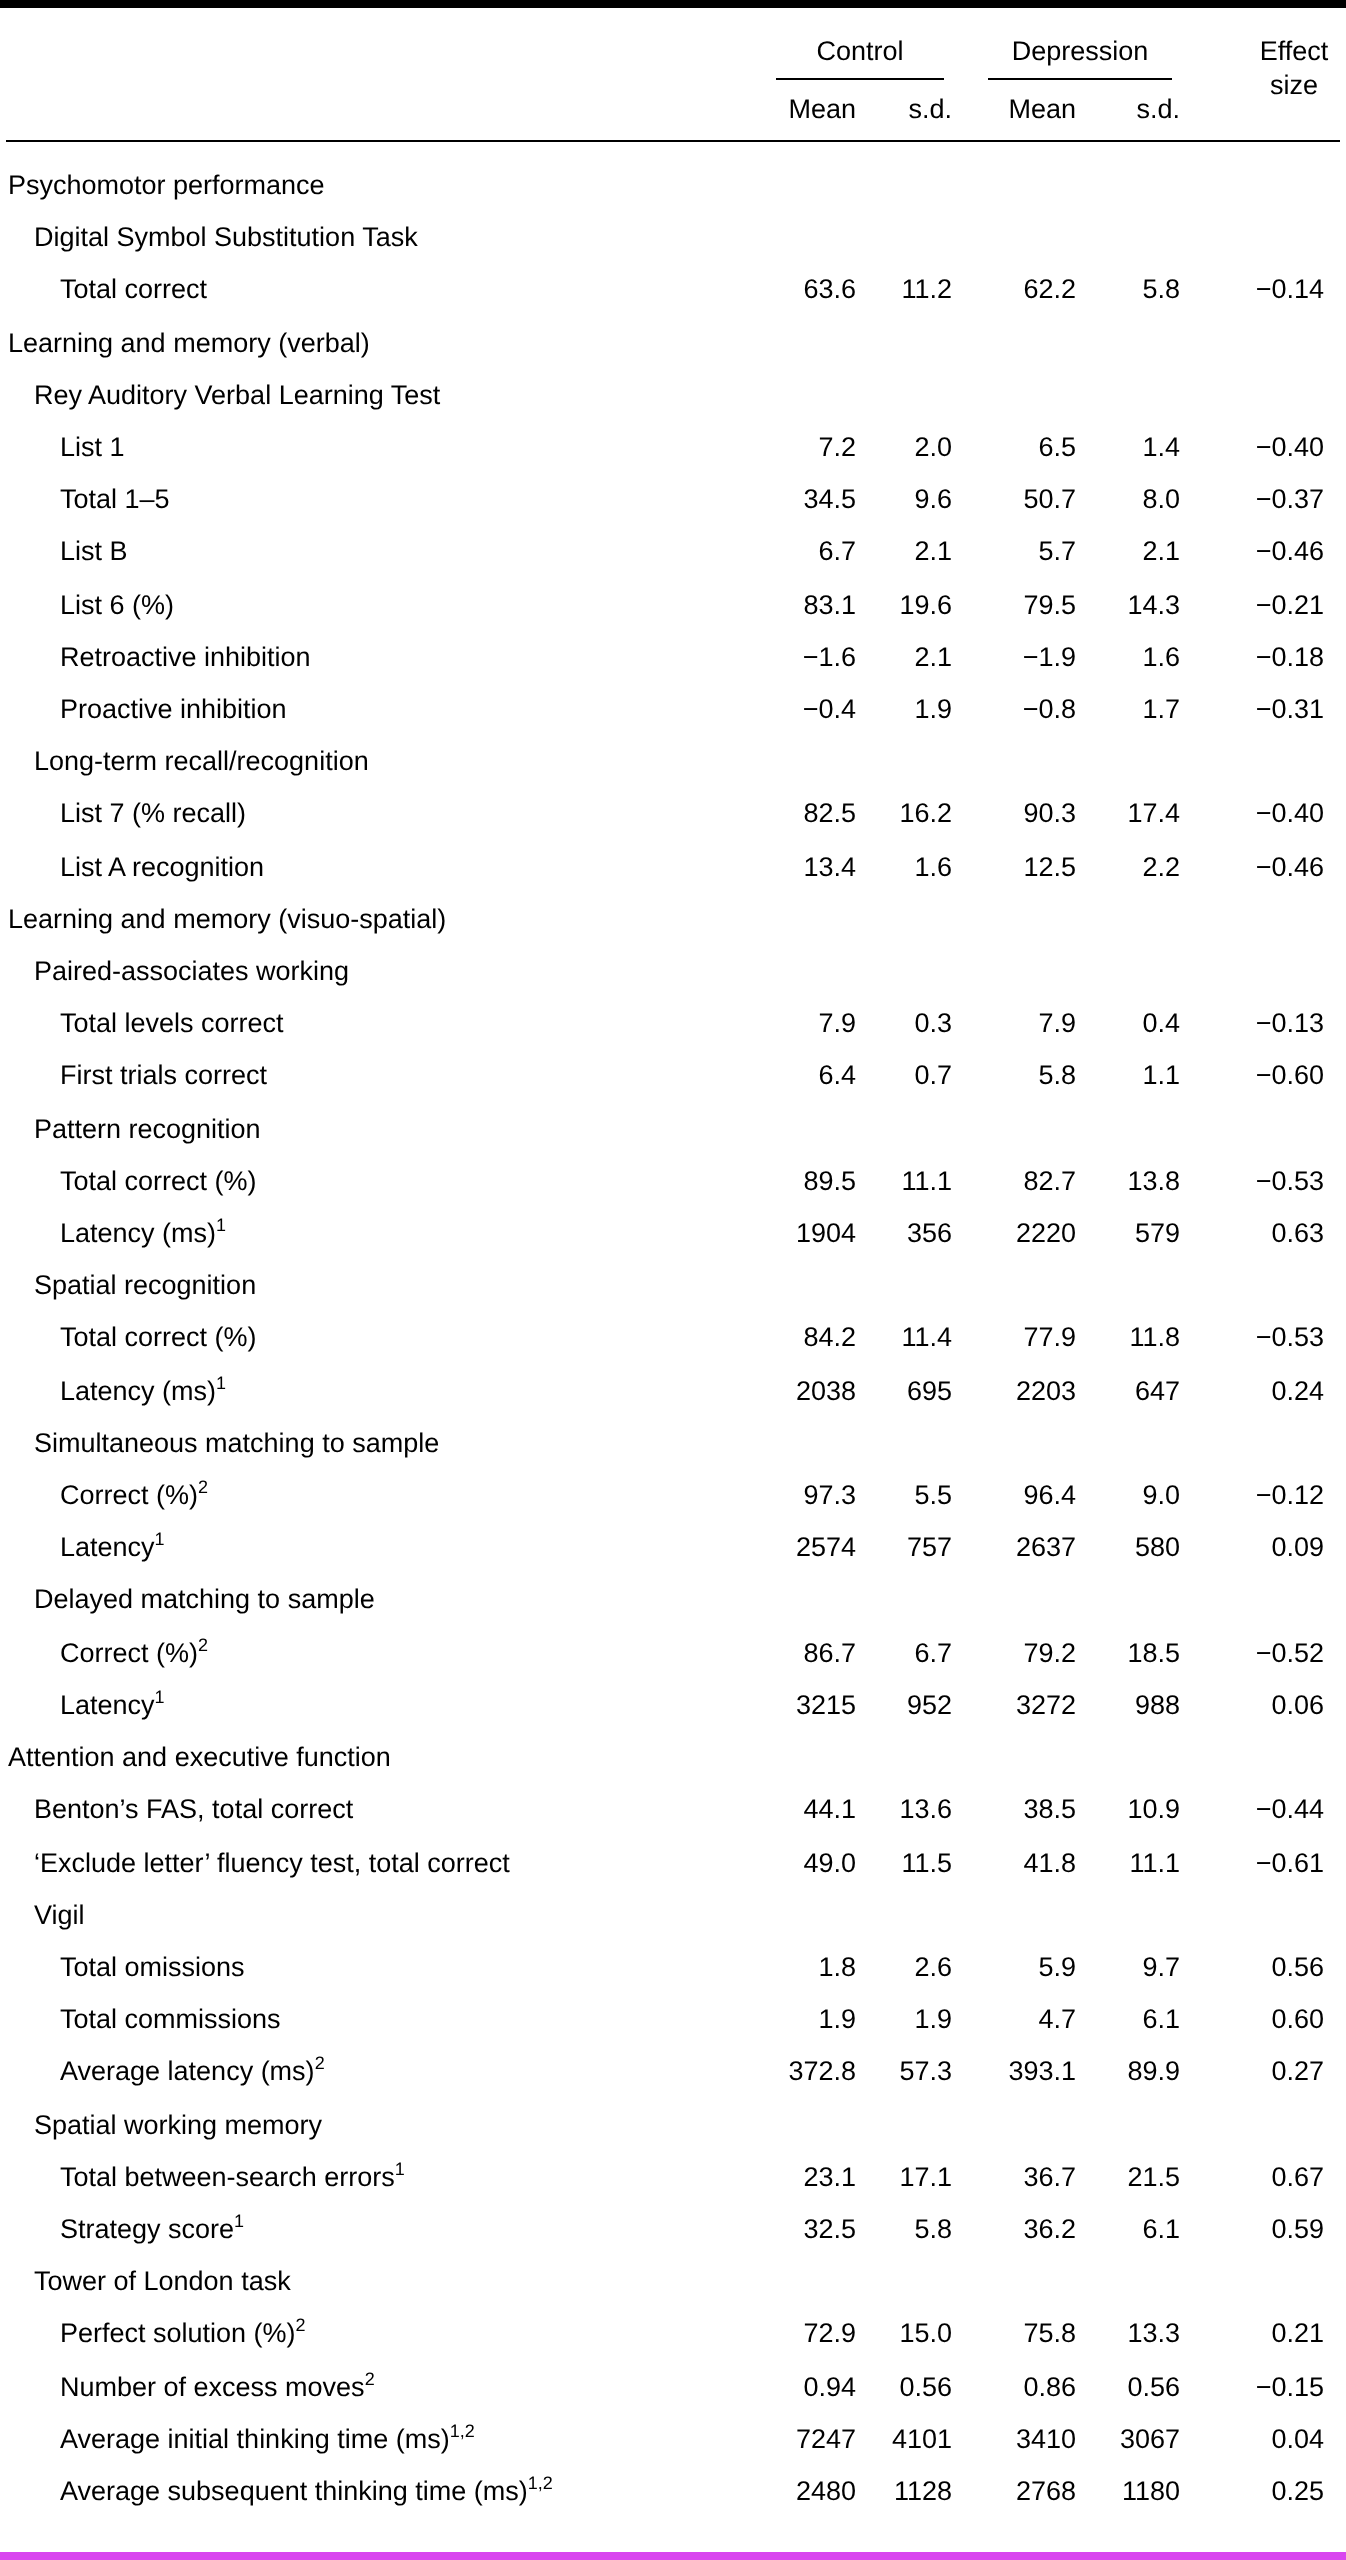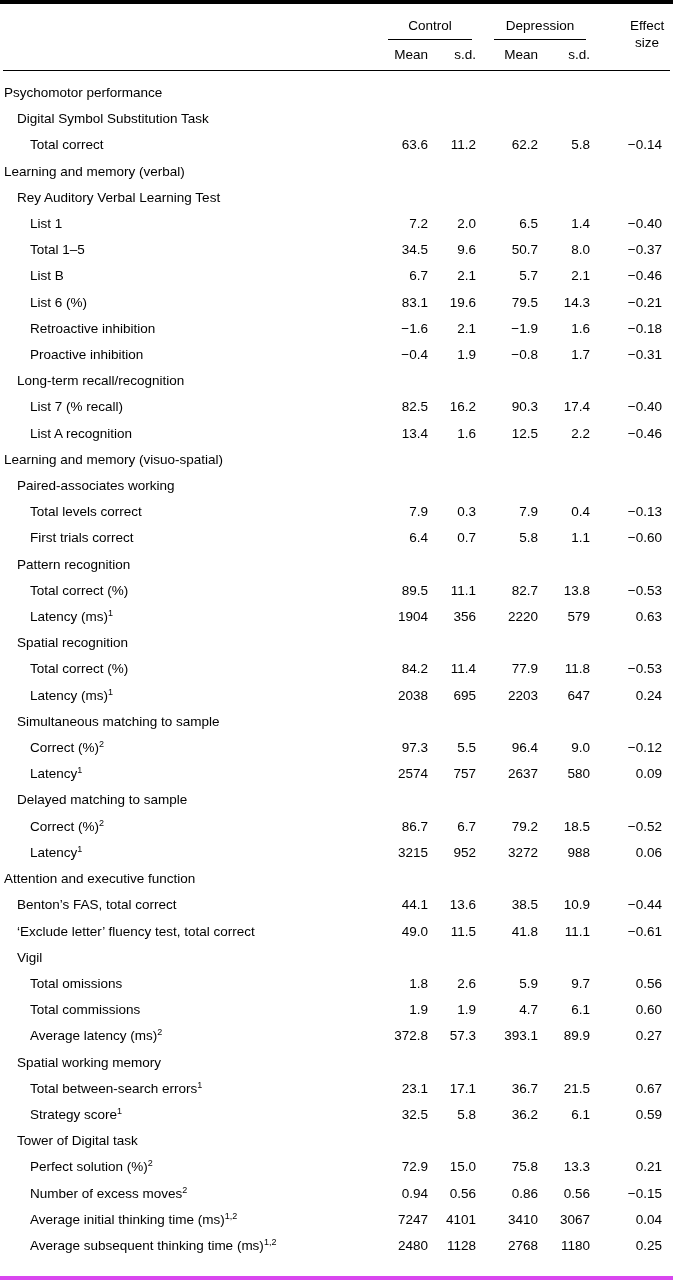--- a/index.html
+++ b/index.html
@@ -423,21 +423,21 @@
         </tr>
         <tr>
           <td class="label indent-2">Strategy score<sup>1</sup></td>
           <td class="num">32.5</td>
           <td class="num">5.8</td>
           <td class="num">36.2</td>
           <td class="num">6.1</td>
           <td class="num">0.59</td>
         </tr>
         <tr>
-          <td class="label indent-1">Tower of Digital task</td>
+          <td class="label indent-1">Tower of London task</td>
           <td class="num"></td>
           <td class="num"></td>
           <td class="num"></td>
           <td class="num"></td>
           <td class="num"></td>
         </tr>
         <tr>
           <td class="label indent-2">Perfect solution (%)<sup>2</sup></td>
           <td class="num">72.9</td>
           <td class="num">15.0</td>

